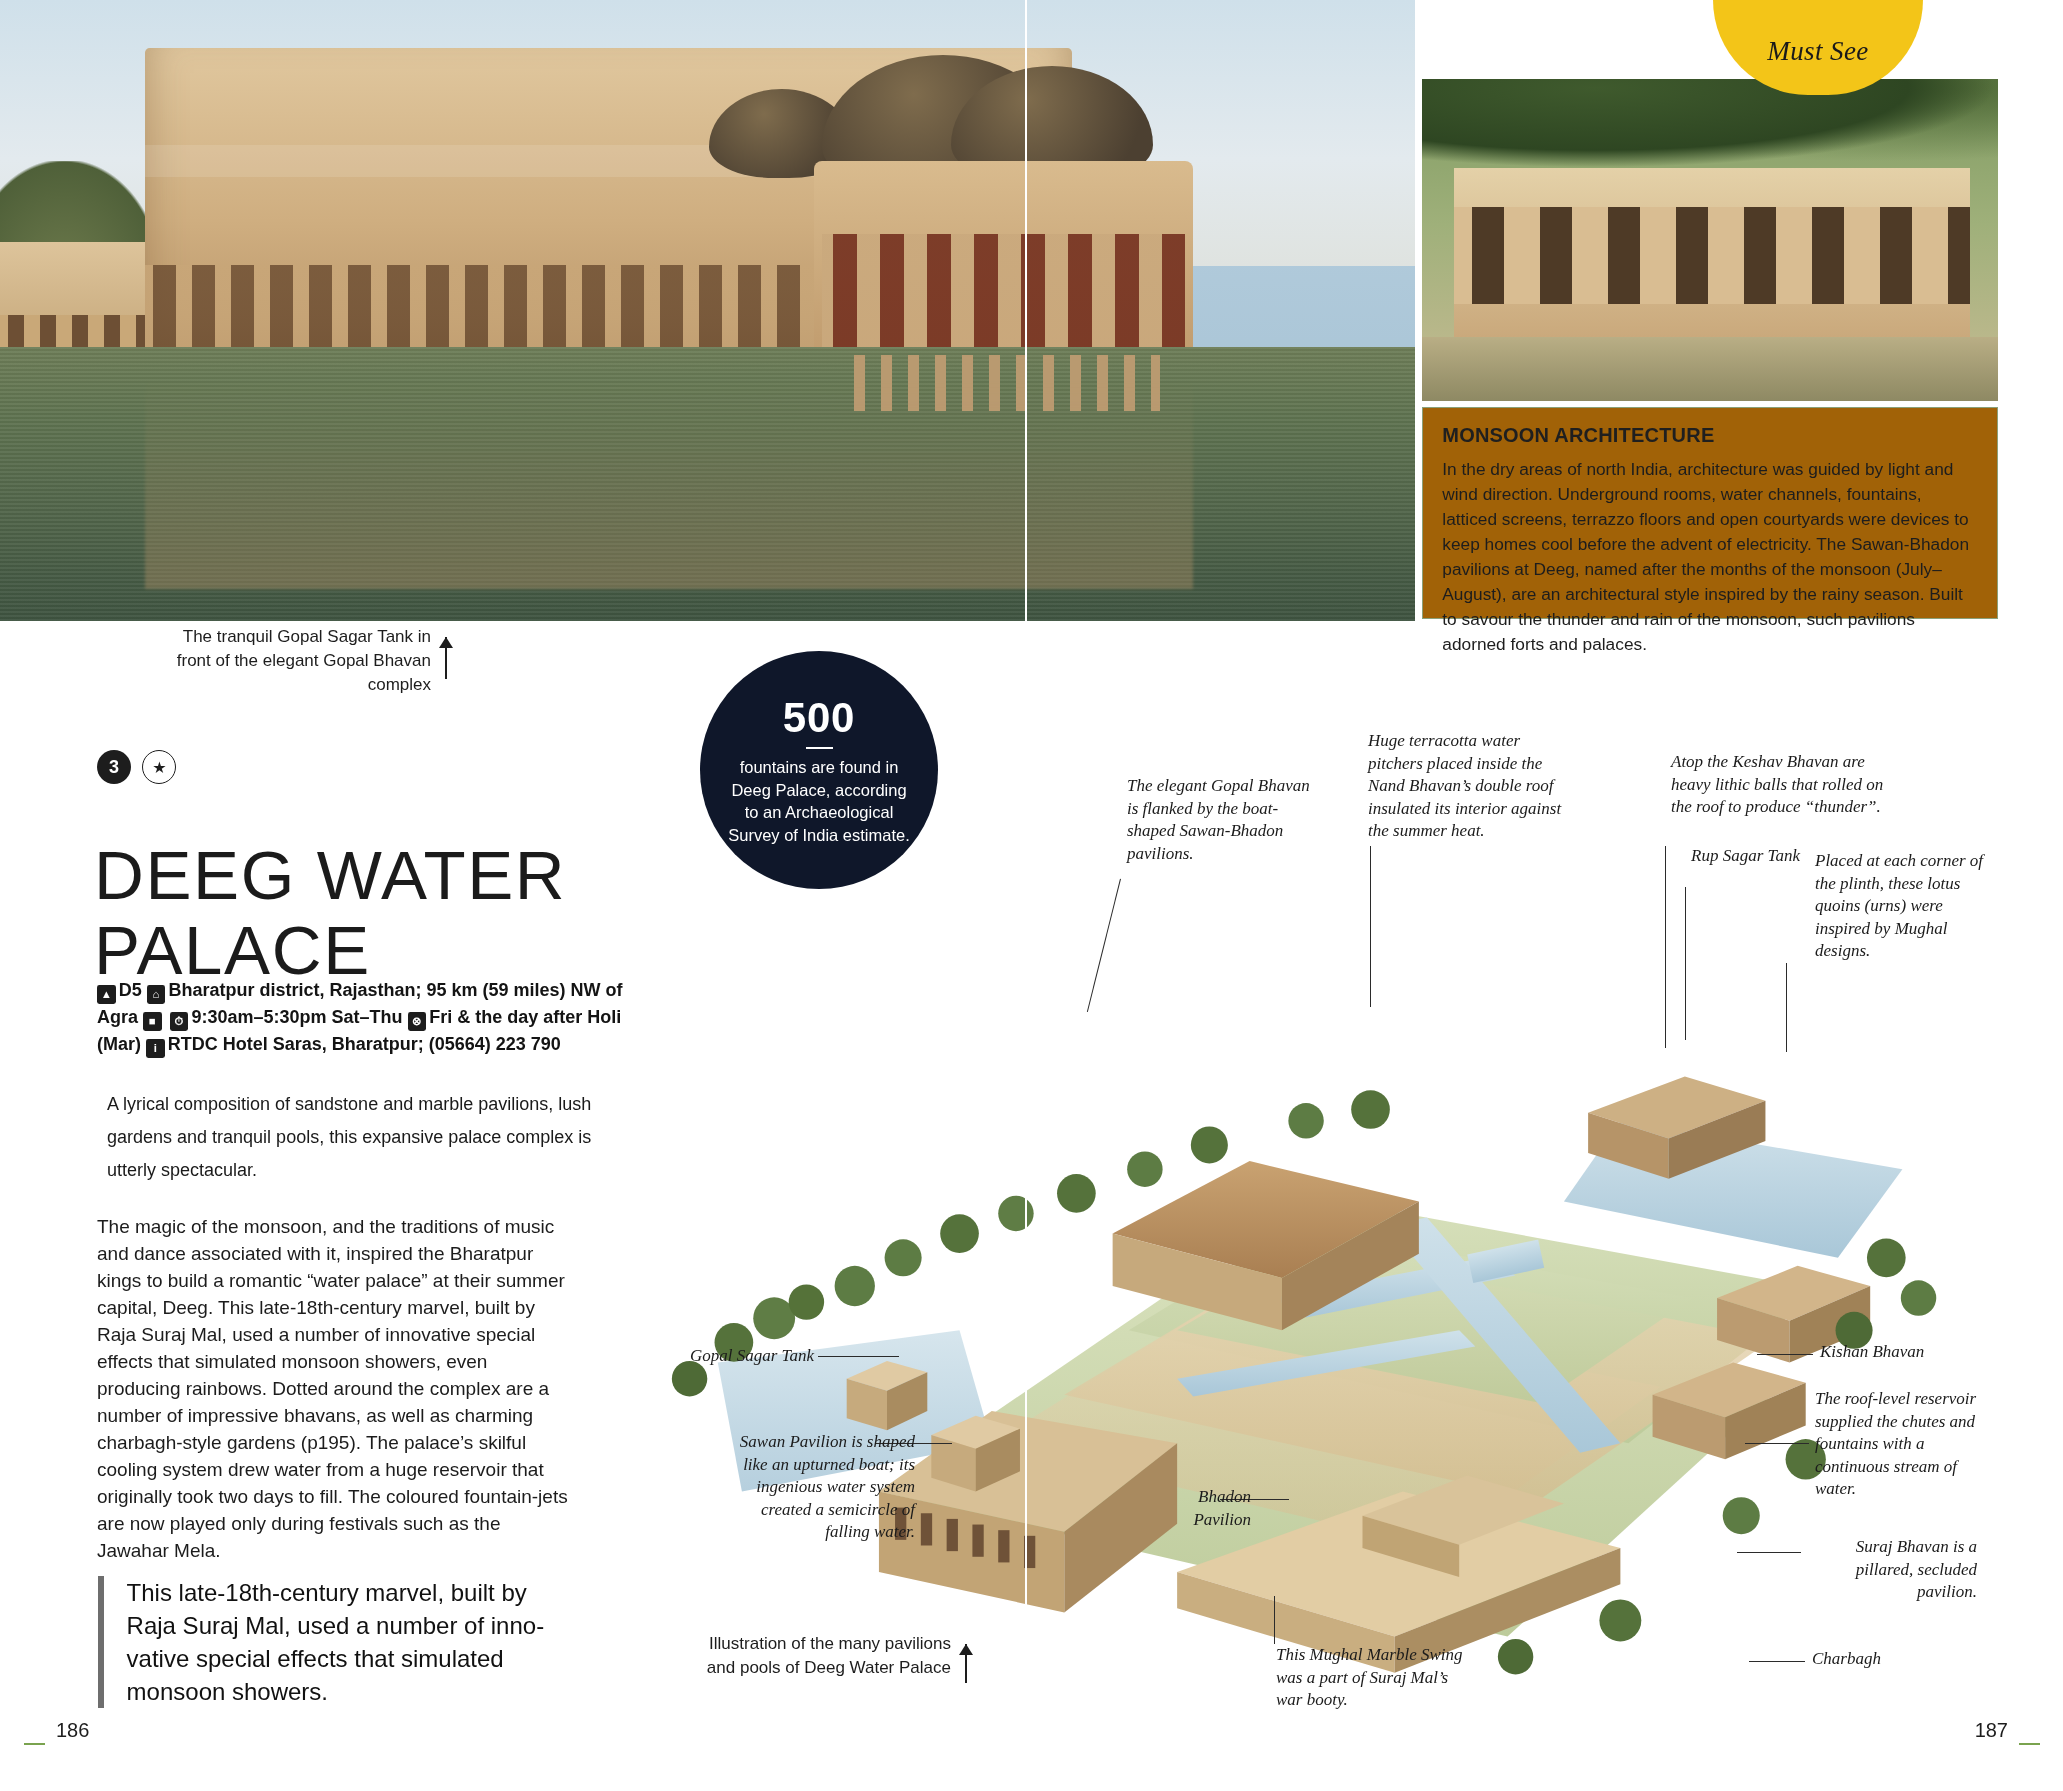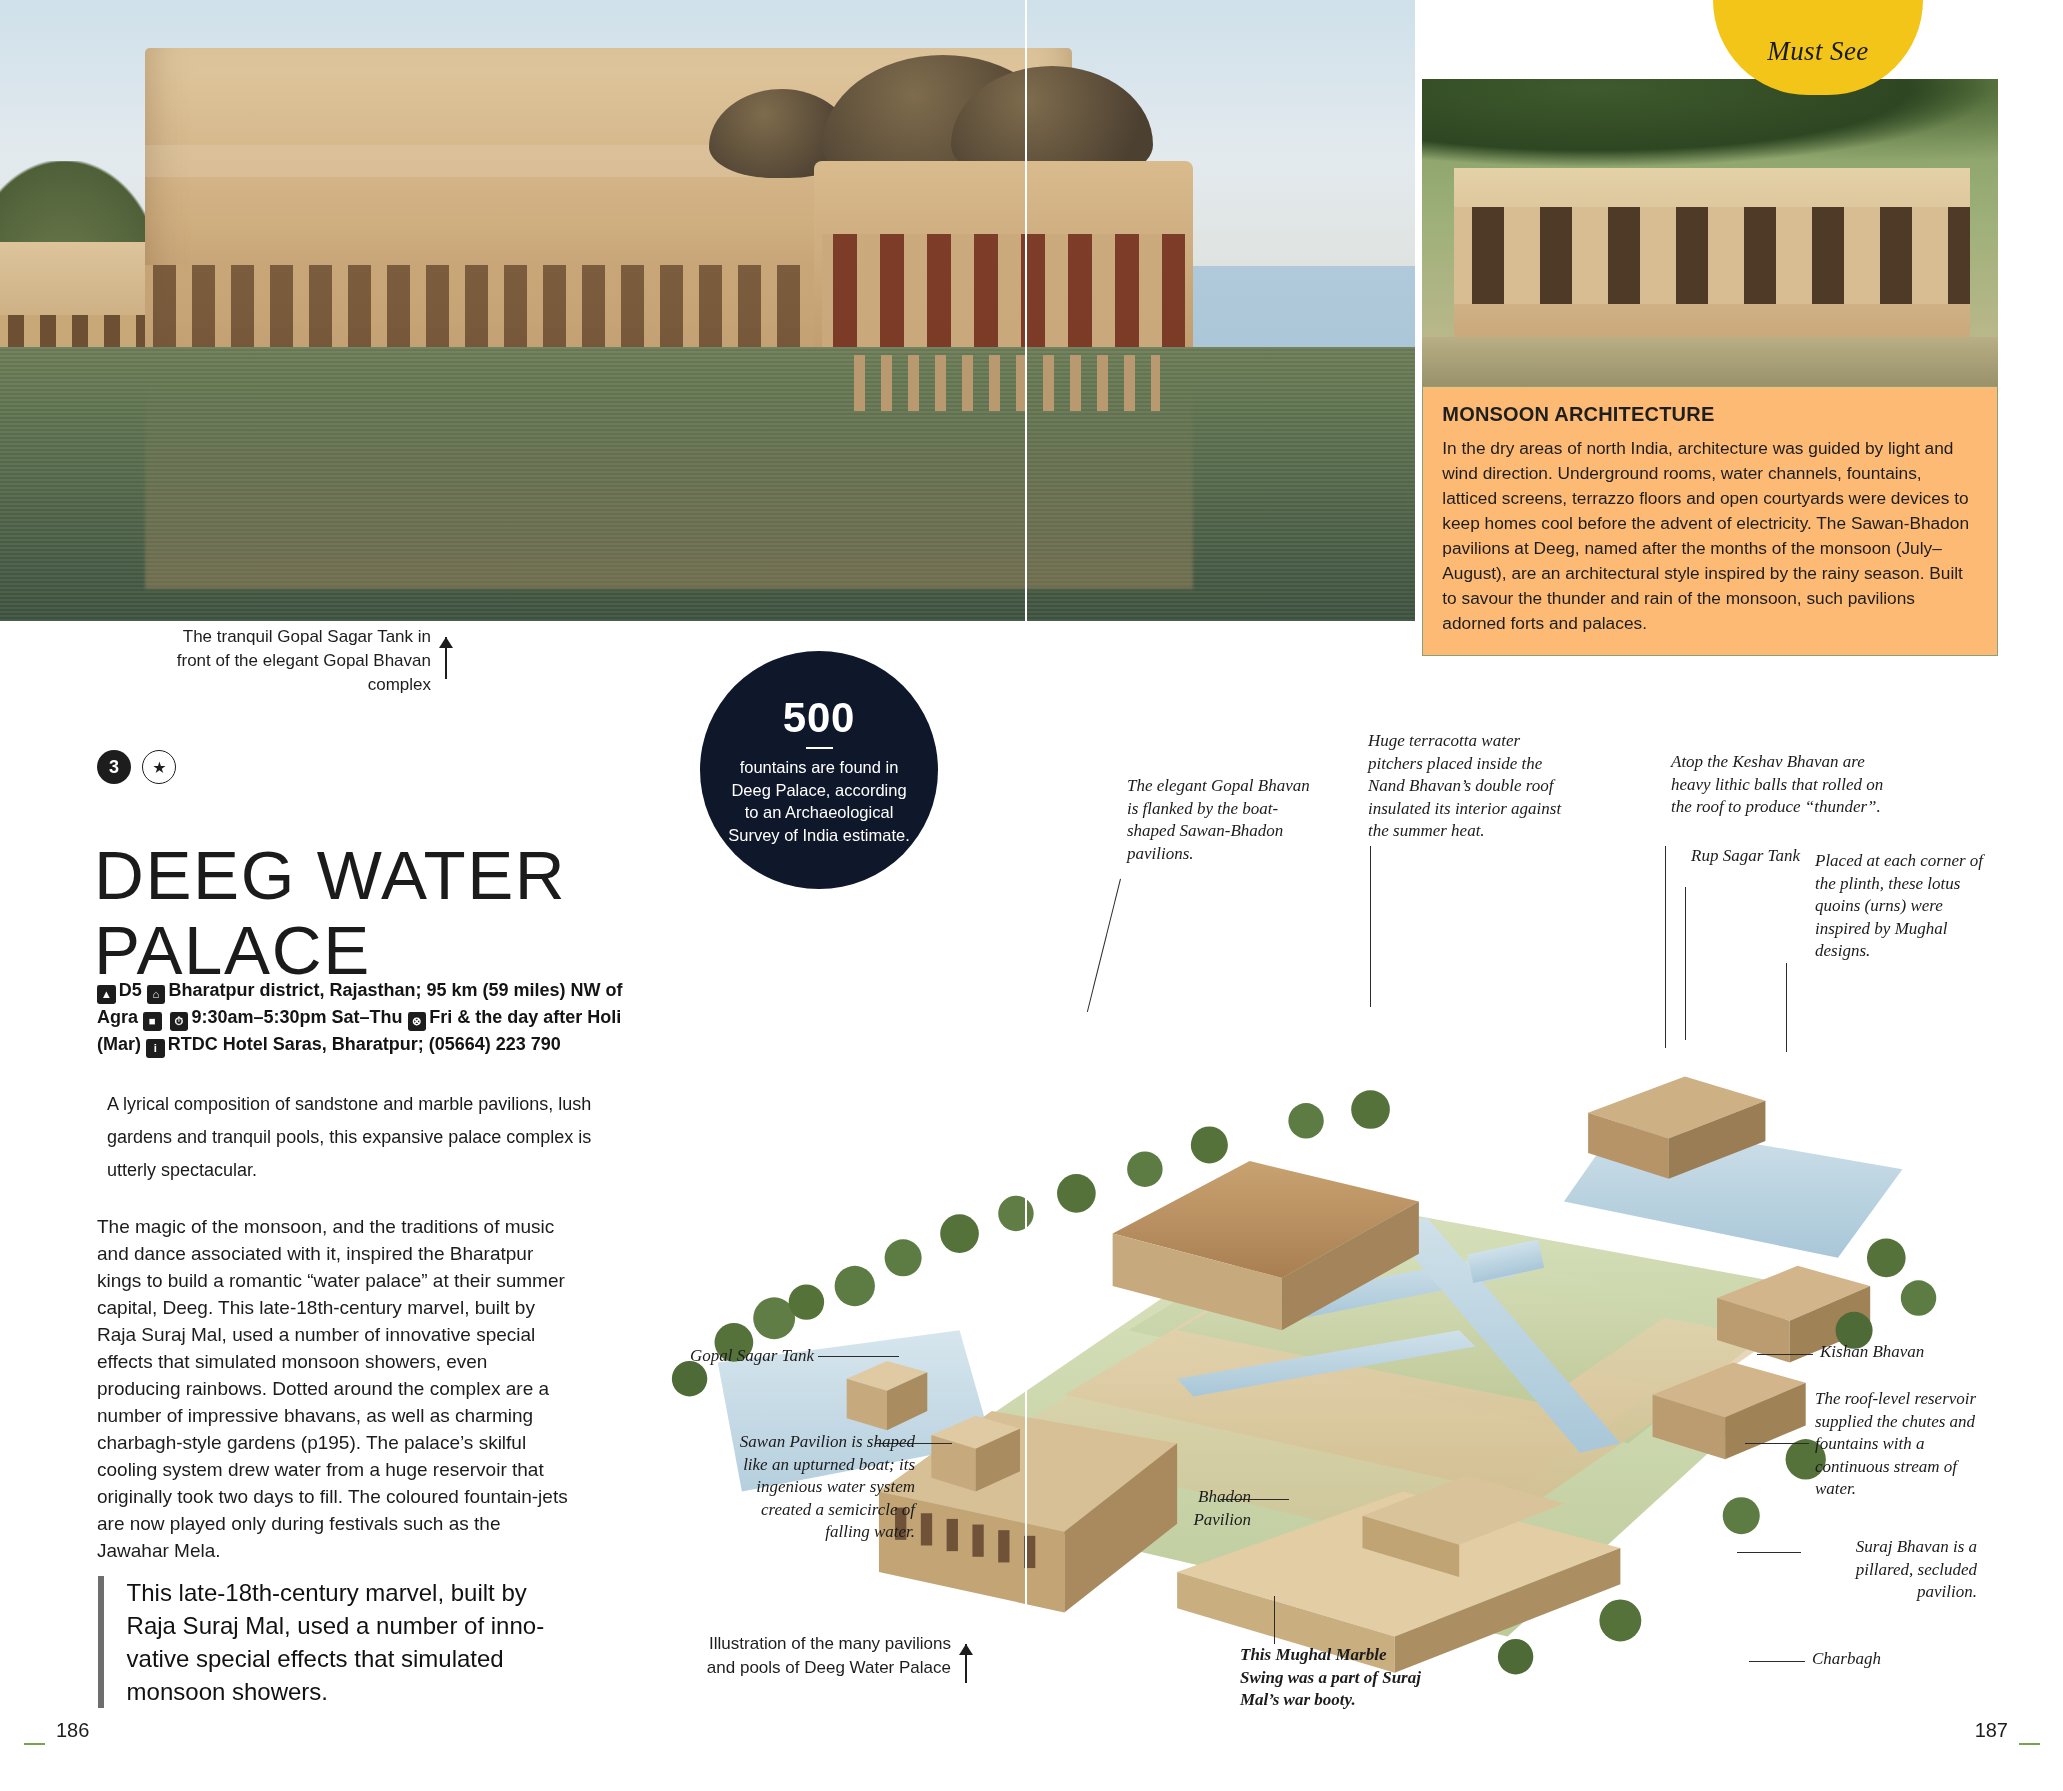--- a/index.html
+++ b/index.html
@@ -131,22 +131,22 @@
     overflow:hidden; background:#9bb07e;
   }
   .sp-sky{position:absolute;inset:0;background:linear-gradient(#7e9a61,#9fb07a 45%,#c8bc94);}
   .sp-foliage{position:absolute;left:0;top:0;width:100%;height:89px;background:radial-gradient(ellipse at 30% 10%,#3f5a2d 0%,#2e4622 55%,rgba(46,70,34,0) 70%),radial-gradient(ellipse at 80% 5%,#46602f 0%,rgba(70,96,47,0) 65%);}
   .sp-pav{position:absolute;left:32px;top:89px;width:516px;height:169px;background:linear-gradient(#e4d1a8,#caa97c);}
   .sp-pav:before{content:"";position:absolute;left:0;top:39px;width:100%;height:97px;background:repeating-linear-gradient(to right,#d9bd92 0 18px,#4e3a26 18px 50px,#d9bd92 50px 68px);}
   .sp-ground{position:absolute;left:0;bottom:0;width:100%;height:64px;background:linear-gradient(#b9ae85,#8e8963);}
 
   
   .monsoon-box {
-    position:absolute; left:1422px; top:386px; width:576px; height:270px;
-    border:1.2px solid #8aa07a; background:#fdba74;
+    position:absolute; left:1422px; top:407px; width:576px; height:212px;
+    border:1.2px solid #8aa07a; background:#a16207;
     padding:16px 19.3px 8px 19.3px;
   }
   .monsoon-title {
     font-size: 20px; font-weight: bold; color:#1f1f1f; letter-spacing:0.2px;
     margin-bottom: 9.7px;
   }
   .monsoon-body {
     font-size: 17.3px; line-height: 25px; color:#1d1d1d;
   }
 
@@ -448,21 +448,21 @@
 
   <div class="anno" style="left:1127px; top:775px; width:189px;">The elegant Gopal Bhavan is flanked by the boat-shaped Sawan-Bhadon pavilions.</div>
   <div class="anno" style="left:1368px; top:730px; width:197px;">Huge terracotta water pitchers placed inside the Nand Bhavan’s double roof insulated its interior against the summer heat.</div>
   <div class="anno" style="left:1671px; top:751px; width:218px;">Atop the Keshav Bhavan are heavy lithic balls that rolled on the roof to produce “thunder”.</div>
   <div class="anno" style="left:1691px; top:845px; width:113px;">Rup Sagar Tank</div>
   <div class="anno" style="left:1815px; top:850px; width:173px;">Placed at each corner of the plinth, these lotus quoins (urns) were inspired by Mughal designs.</div>
   <div class="anno" style="left:1820px; top:1341px; width:185px;">Kishan Bhavan</div>
   <div class="anno" style="left:1815px; top:1388px; width:177px;">The roof-level reservoir supplied the chutes and fountains with a continuous stream of water.</div>
   <div class="anno" style="left:1808px; top:1536px; width:169px;text-align:right;">Suraj Bhavan is a pillared, secluded pavilion.</div>
   <div class="anno" style="left:1812px; top:1648px; width:161px;">Charbagh</div>
-  <div class="anno" style="left:1240px; top:1644px; width:189px;font-weight:bold;">This Mughal Marble Swing was a part of Suraj Mal’s war booty.</div>
+  <div class="anno" style="left:1276px; top:1644px; width:189px;">This Mughal Marble Swing was a part of Suraj Mal’s war booty.</div>
   <div class="anno" style="left:1154px; top:1486px; width:97px; text-align:right;">Bhadon Pavilion</div>
   <div class="anno" style="left:730px; top:1431px; width:185px; text-align:right;">Sawan Pavilion is shaped like an upturned boat; its ingenious water system created a semicircle of falling water.</div>
   <div class="anno" style="left:661px; top:1345px; width:153px; text-align:right;">Gopal Sagar Tank</div>
 
   <div class="illus-caption">Illustration of the many pavilions and pools of Deeg Water Palace</div>
   <div class="illus-caption-arrow"></div>
 
   <div class="folio-rule-l"></div>
   <div class="folio-left">186</div>
   <div class="folio-right">187</div>

